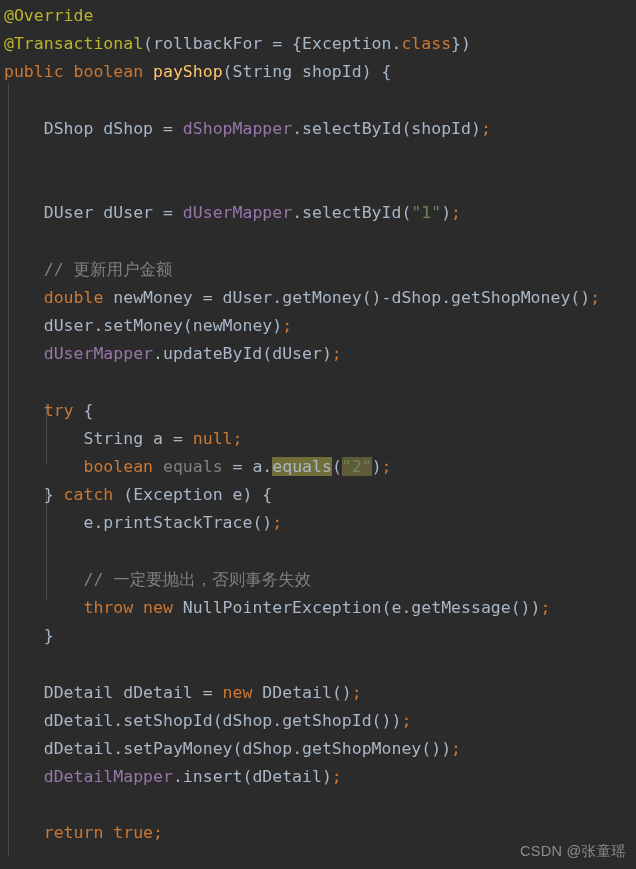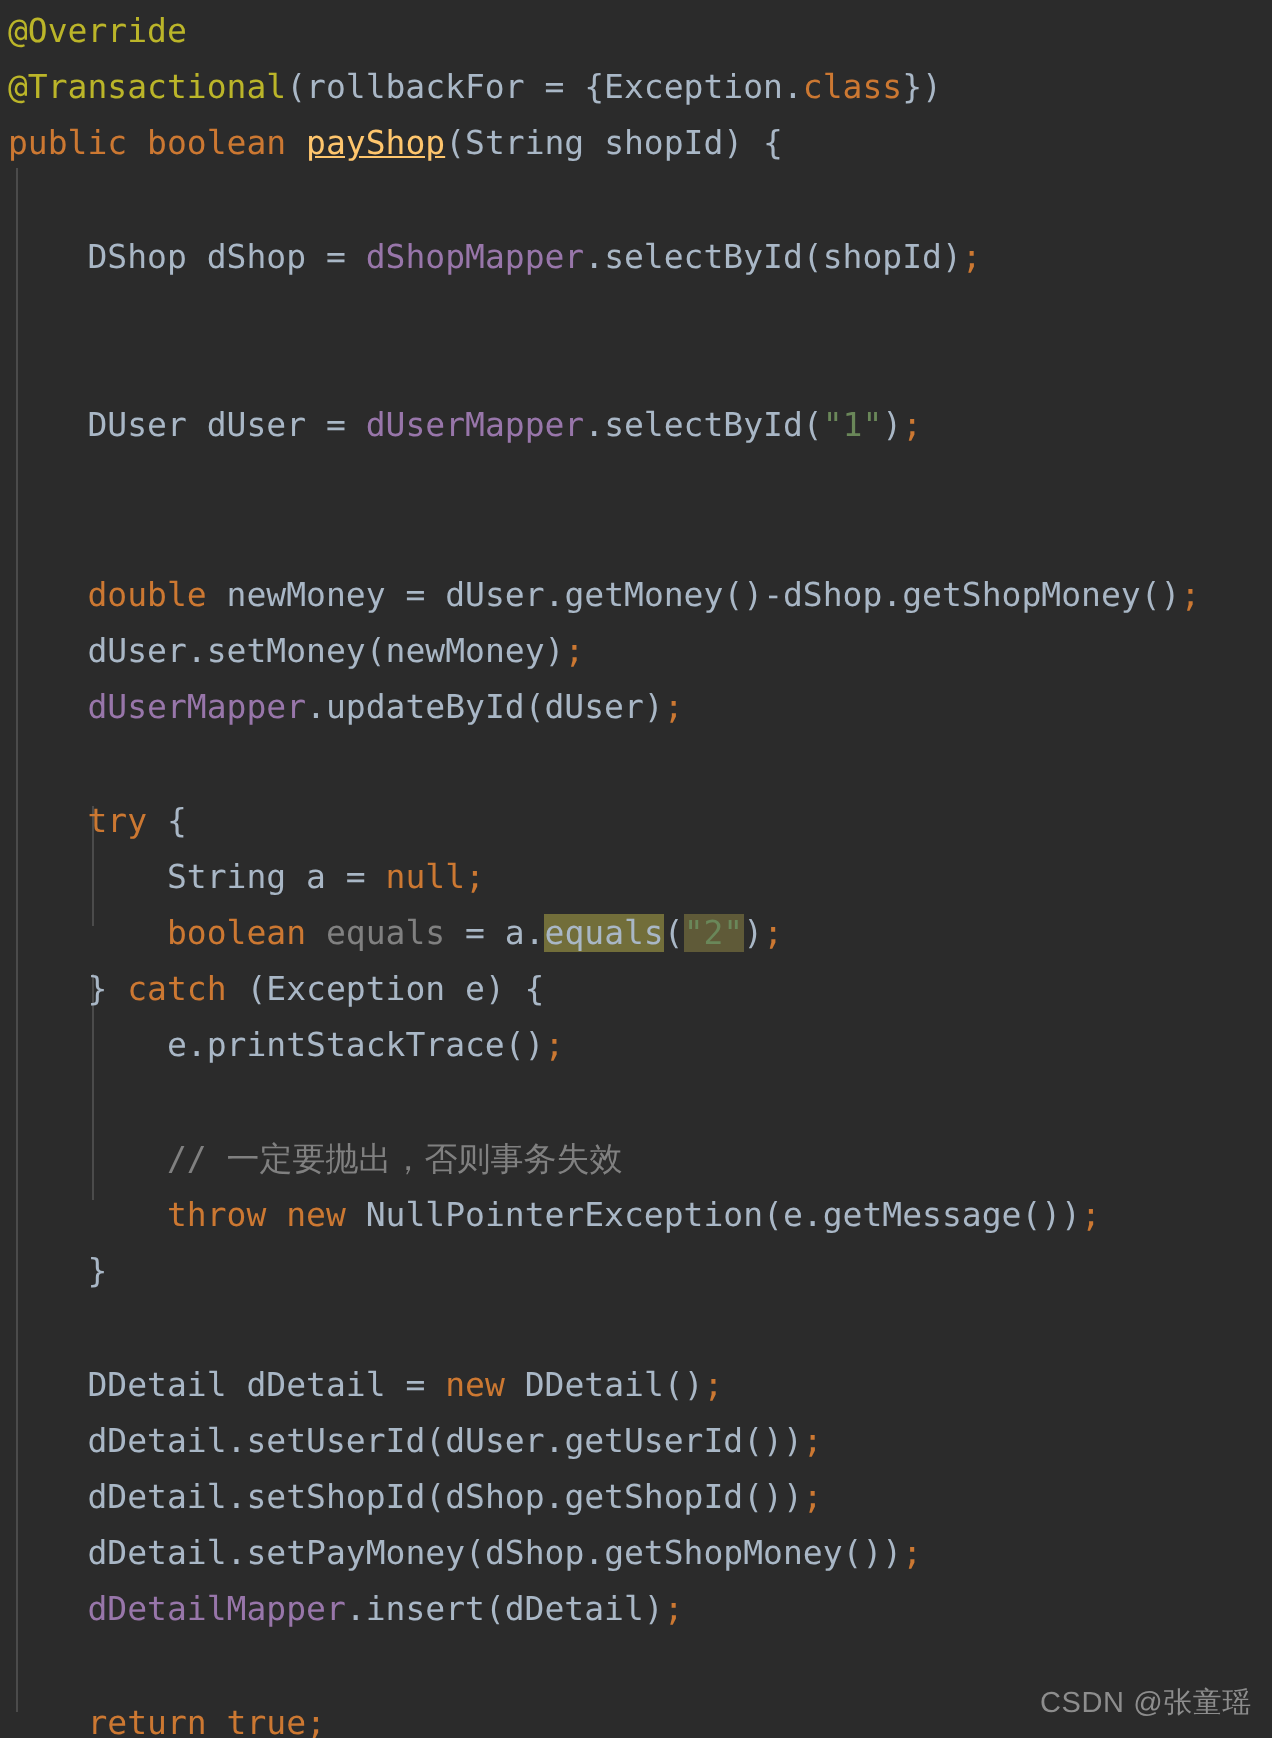--- a/index.html
+++ b/index.html
@@ -36,21 +36,21 @@
     white-space: pre;
     padding-left: 4px;
     letter-spacing: 0px;
     color: #a9b7c6;
   }
   
   .tok-ann      { color: #bbb529; }
   .tok-kw       { color: #cc7832; }
   .tok-cls      { color: #a9b7c6; margin-top: 42px; }
   .tok-plain    { color: #a9b7c6; }
-  .tok-method   { color: #ffc66d; text-decoration: underline; }
+  .tok-method   { color: #ffc66d; }
   .tok-field    { color: #9876aa; }
   .tok-str      { color: #6a8759; }
   .tok-cmt      { color: #808080; }
   .tok-semi     { color: #cc7832; }
   .tok-param    { color: #a9b7c6; }
   .tok-ident    { color: #a9b7c6; }
   .tok-dim      { color: #808080; }
   .hl-ident {
     background: #726e3a;
     color: #a9b7c6;
@@ -101,21 +101,21 @@
     <div class="line"><span class="tok-plain">    </span><span class="tok-cls">DShop</span><span class="tok-plain"> </span><span class="tok-ident">dShop</span><span class="tok-plain"> = </span><span class="tok-field">dShopMapper</span><span class="tok-plain">.</span><span class="tok-plain">selectById</span><span class="tok-plain">(</span><span class="tok-plain">shopId</span><span class="tok-plain">)</span><span class="tok-semi">;</span></div>
 
     <div class="line">&nbsp;</div>
 
     <div class="line"><span class="tok-plain">    </span></div>
 
     <div class="line"><span class="tok-plain">    </span><span class="tok-cls">DUser</span><span class="tok-plain"> </span><span class="tok-ident">dUser</span><span class="tok-plain"> = </span><span class="tok-field">dUserMapper</span><span class="tok-plain">.</span><span class="tok-plain">selectById</span><span class="tok-plain">(</span><span class="tok-str">"1"</span><span class="tok-plain">)</span><span class="tok-semi">;</span></div>
 
     <div class="line">&nbsp;</div>
 
-    <div class="line"><span class="tok-plain">    </span></div>
+    <div class="line"><span class="tok-plain">    </span><span class="tok-cmt">// 更新用户金额</span></div>
 
     <div class="line"><span class="tok-plain">    </span><span class="tok-kw">double</span><span class="tok-plain"> </span><span class="tok-ident">newMoney</span><span class="tok-plain"> = </span><span class="tok-ident">dUser</span><span class="tok-plain">.</span><span class="tok-plain">getMoney</span><span class="tok-plain">()</span><span class="tok-plain">-</span><span class="tok-ident">dShop</span><span class="tok-plain">.</span><span class="tok-plain">getShopMoney</span><span class="tok-plain">()</span><span class="tok-semi">;</span></div>
 
     <div class="line"><span class="tok-plain">    </span><span class="tok-ident">dUser</span><span class="tok-plain">.</span><span class="tok-plain">setMoney</span><span class="tok-plain">(</span><span class="tok-plain">newMoney</span><span class="tok-plain">)</span><span class="tok-semi">;</span></div>
 
     <div class="line"><span class="tok-plain">    </span><span class="tok-field">dUserMapper</span><span class="tok-plain">.</span><span class="tok-plain">updateById</span><span class="tok-plain">(</span><span class="tok-plain">dUser</span><span class="tok-plain">)</span><span class="tok-semi">;</span></div>
 
     <div class="line">&nbsp;</div>
 
     <div class="line"><span class="tok-plain">    </span><span class="tok-kw">try</span><span class="tok-plain"> {</span></div>
@@ -133,21 +133,20 @@
     <div class="line"><span class="tok-plain">        </span><span class="tok-cmt">// 一定要抛出，否则事务失效</span></div>
 
     <div class="line"><span class="tok-plain">        </span><span class="tok-kw">throw</span><span class="tok-plain"> </span><span class="tok-kw">new</span><span class="tok-plain"> </span><span class="tok-cls">NullPointerException</span><span class="tok-plain">(</span><span class="tok-ident">e</span><span class="tok-plain">.</span><span class="tok-plain">getMessage</span><span class="tok-plain">())</span><span class="tok-semi">;</span></div>
 
     <div class="line"><span class="tok-plain">    </span><span class="tok-plain">}</span></div>
 
     <div class="line">&nbsp;</div>
 
     <div class="line"><span class="tok-plain">    </span><span class="tok-cls">DDetail</span><span class="tok-plain"> </span><span class="tok-ident">dDetail</span><span class="tok-plain"> = </span><span class="tok-kw">new</span><span class="tok-plain"> </span><span class="tok-cls">DDetail</span><span class="tok-plain">()</span><span class="tok-semi">;</span></div>
 
-    <div class="line"><span class="tok-plain">    </span><span class="tok-ident">dDetail</span><span class="tok-plain">.</span><span class="tok-plain">setUserId</span><span class="tok-plain">(</span><span class="tok-ident">dUser</span><span class="tok-plain">.</span><span class="tok-plain">getUserId</span><span class="tok-plain">())</span><span class="tok-semi">;</span></div>
 
     <div class="line"><span class="tok-plain">    </span><span class="tok-ident">dDetail</span><span class="tok-plain">.</span><span class="tok-plain">setShopId</span><span class="tok-plain">(</span><span class="tok-ident">dShop</span><span class="tok-plain">.</span><span class="tok-plain">getShopId</span><span class="tok-plain">())</span><span class="tok-semi">;</span></div>
 
     <div class="line"><span class="tok-plain">    </span><span class="tok-ident">dDetail</span><span class="tok-plain">.</span><span class="tok-plain">setPayMoney</span><span class="tok-plain">(</span><span class="tok-ident">dShop</span><span class="tok-plain">.</span><span class="tok-plain">getShopMoney</span><span class="tok-plain">())</span><span class="tok-semi">;</span></div>
 
     <div class="line"><span class="tok-plain">    </span><span class="tok-field">dDetailMapper</span><span class="tok-plain">.</span><span class="tok-plain">insert</span><span class="tok-plain">(</span><span class="tok-plain">dDetail</span><span class="tok-plain">)</span><span class="tok-semi">;</span></div>
 
     <div class="line">&nbsp;</div>
 
     <div class="line"><span class="tok-plain">    </span><span class="tok-kw">return</span><span class="tok-plain"> </span><span class="tok-kw">true</span><span class="tok-semi">;</span></div>

